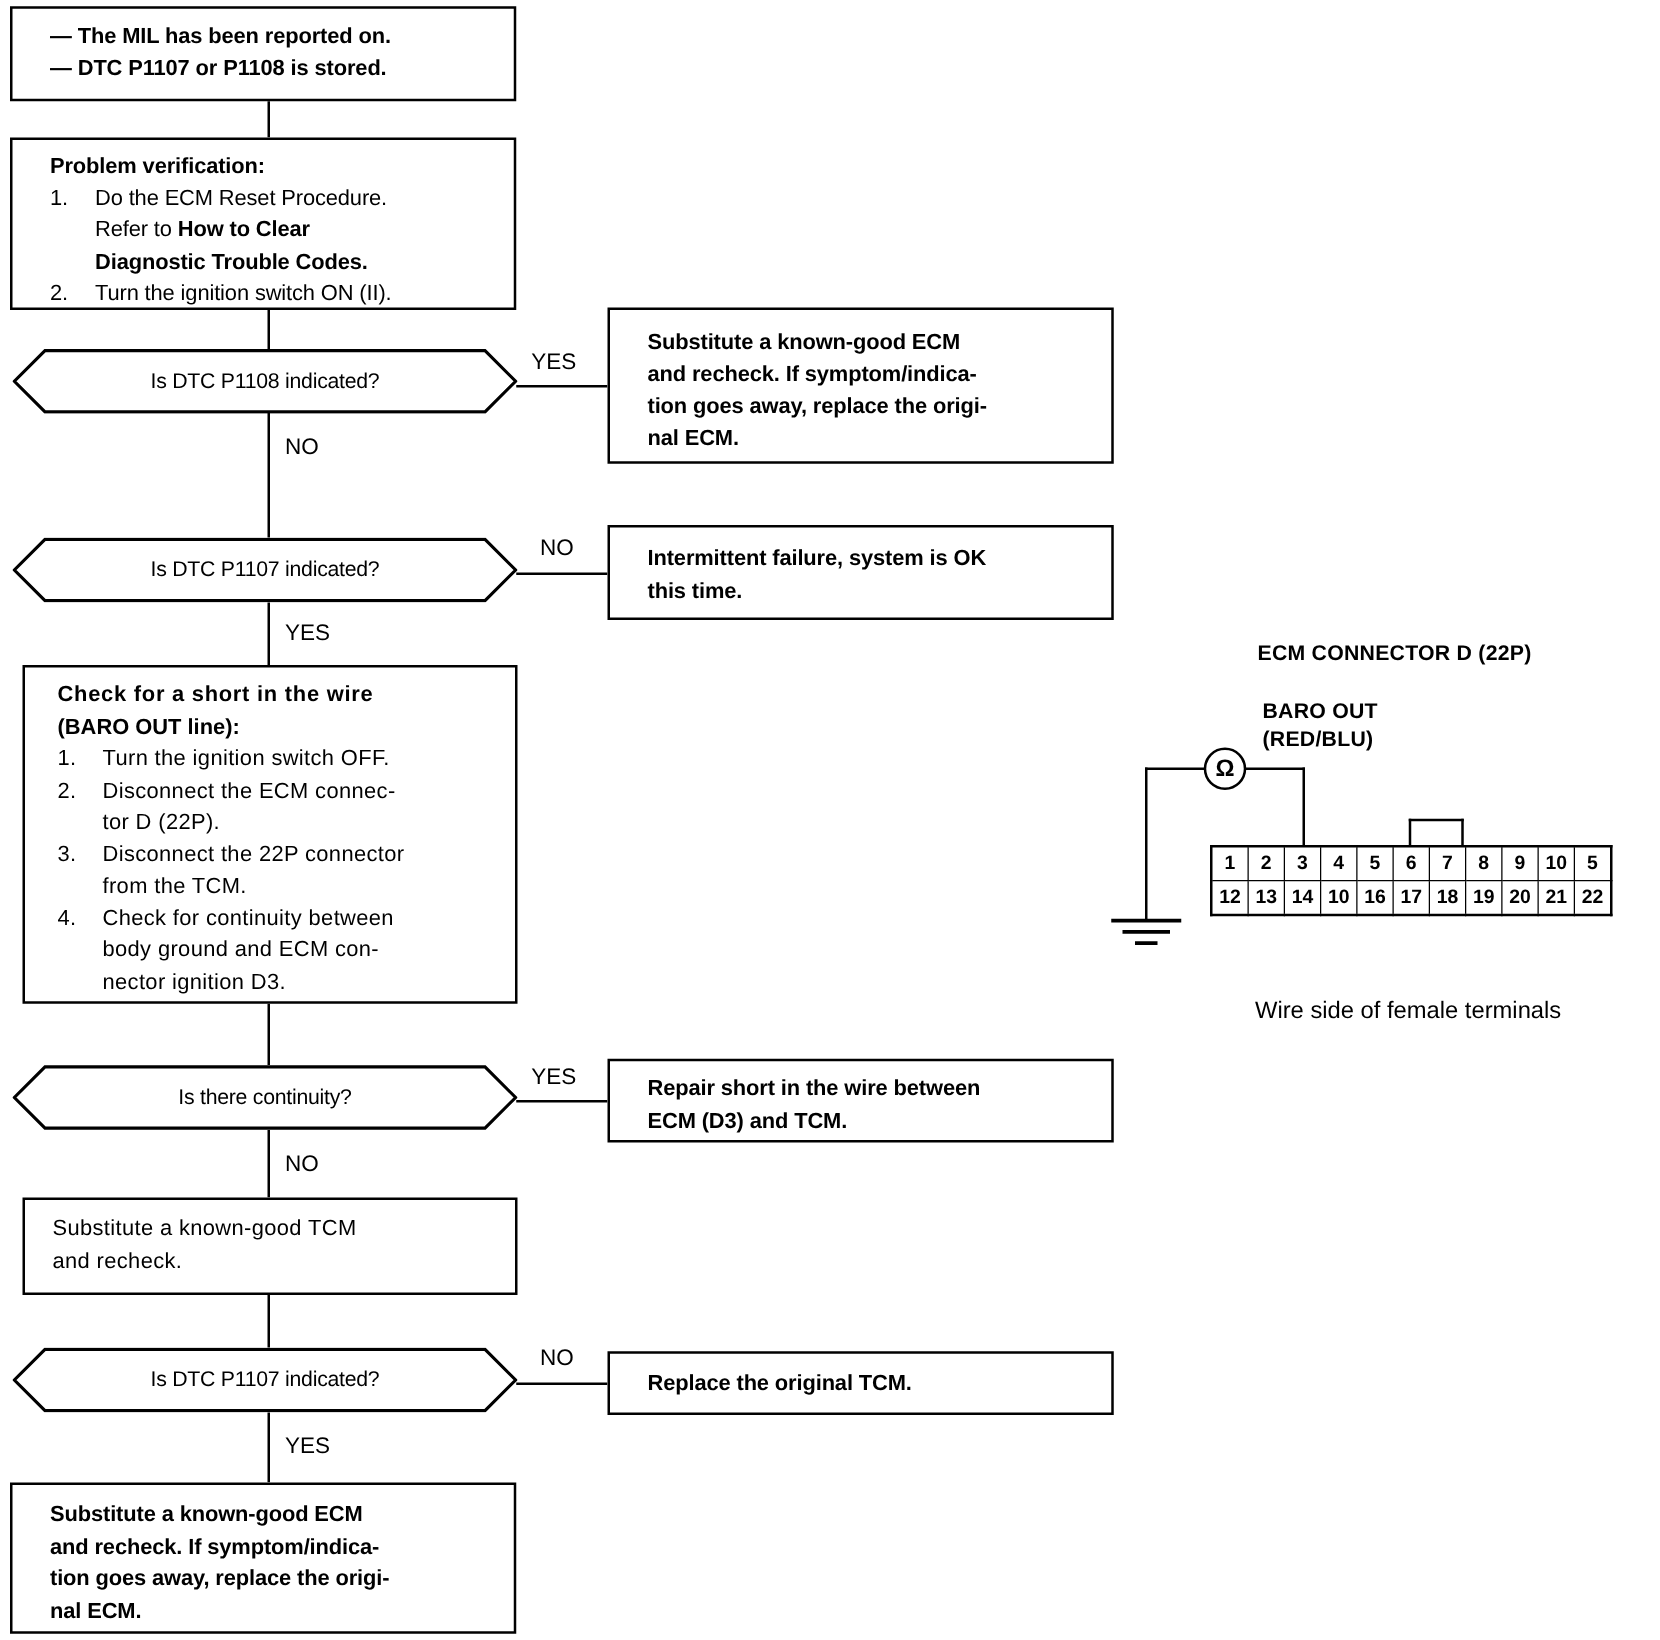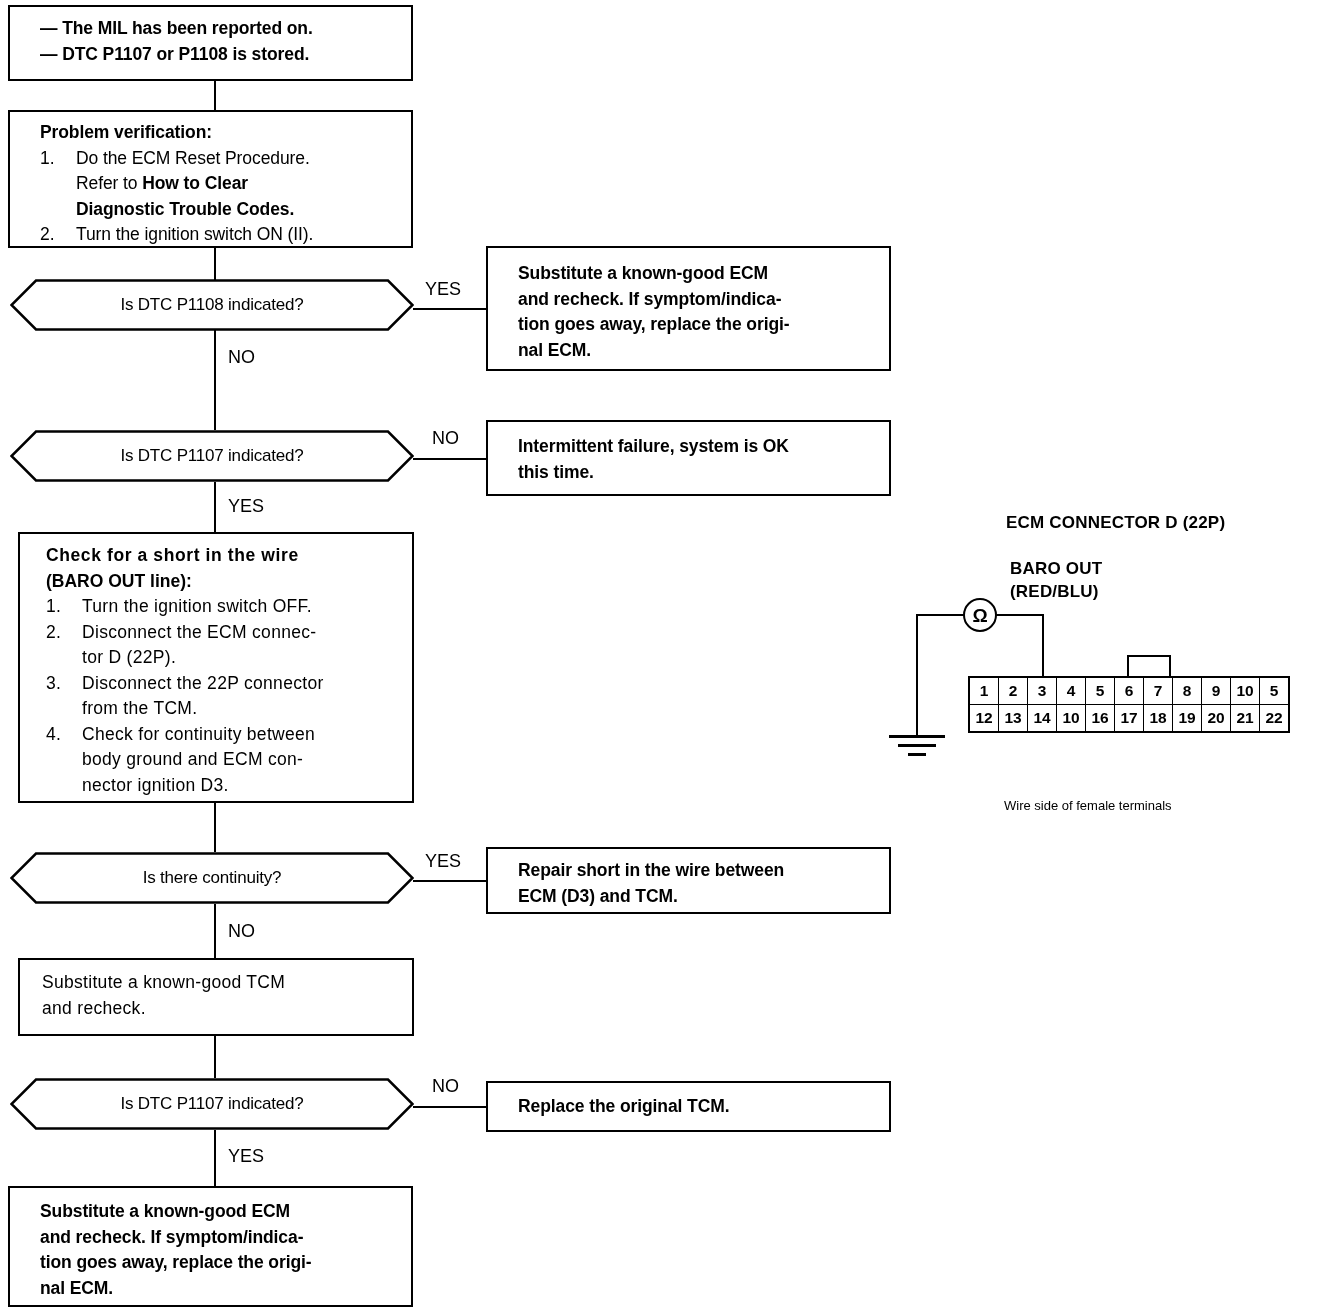--- a/index.html
+++ b/index.html
@@ -68,21 +68,21 @@
   .conn-sub{
     position:absolute;
     font-weight:bold;
     font-size:17px;
     line-height:23px;
     letter-spacing:0.2px;
     white-space:nowrap;
   }
   .conn-cap{
     position:absolute;
-    font-size:13px;
+    font-size:19px;
     white-space:nowrap;
   }
   table.pins{
     position:absolute;
     border-collapse:collapse;
     background:#fff;
   }
   table.pins td{
     border:1px solid #000;
     width:28px;

